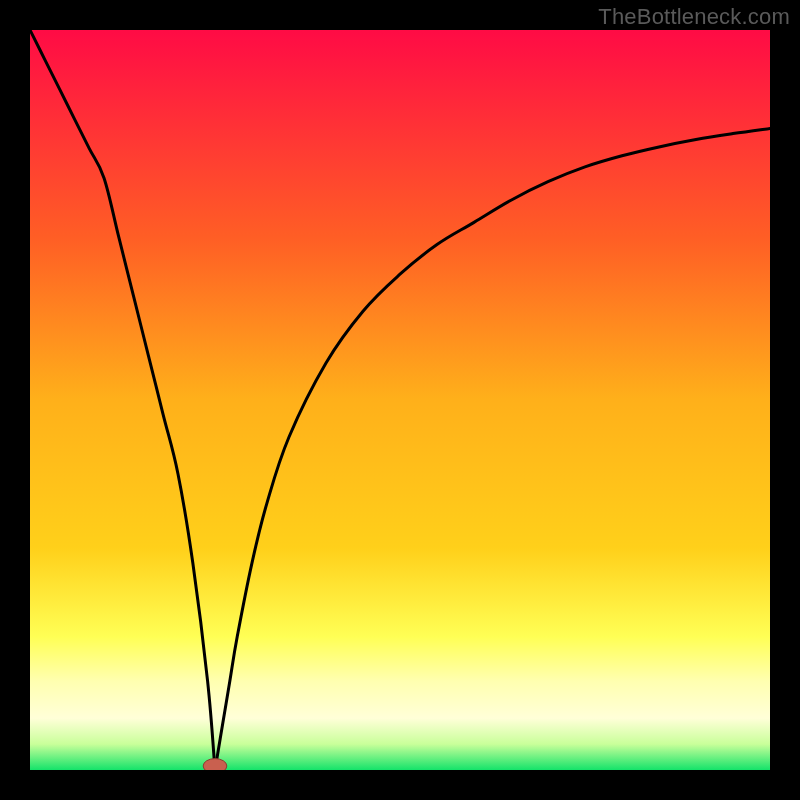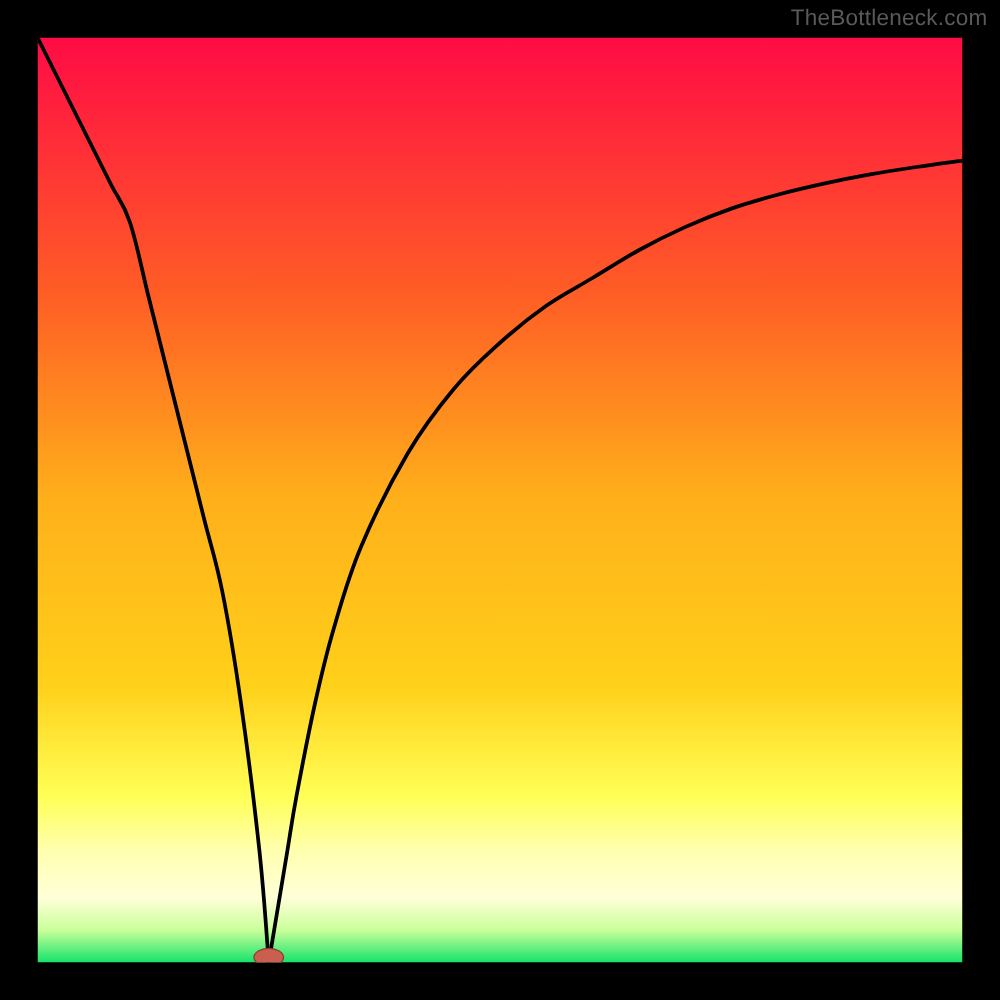--- a/index.html
+++ b/index.html
@@ -24,21 +24,21 @@
     left: 0;
     top: 0;
     width: 740px;
     height: 740px;
   }
   .watermark {
     position: absolute;
     top: 4px;
     right: 10px;
     color: #5a5a5a;
-    font-size: 18px;
+    font-size: 22px;
     font-weight: 500;
     letter-spacing: 0.2px;
   }
   svg { display: block; }
 </style>
 </head>
 <body>
 
 <div class="frame">
   <svg class="plot" viewBox="0 0 740 740" preserveAspectRatio="none">

